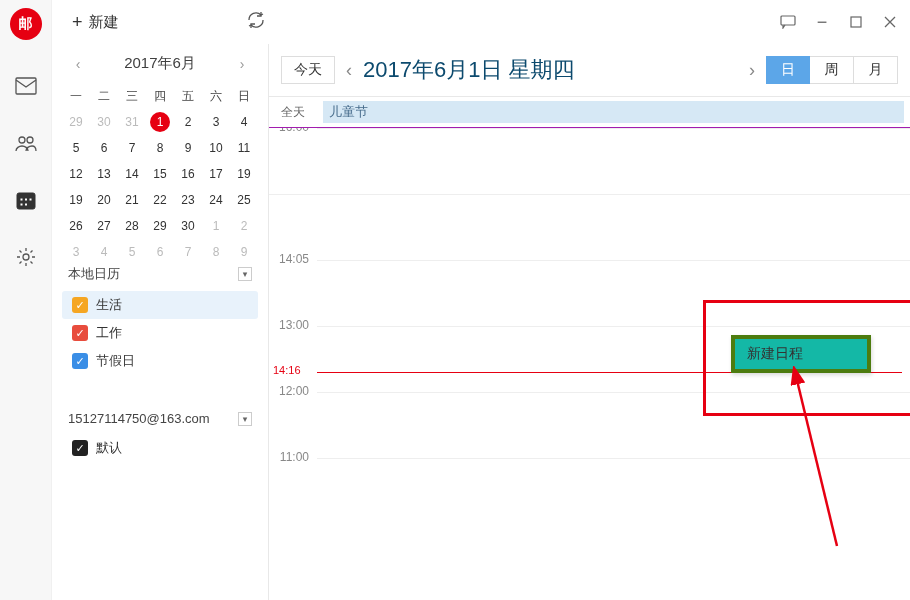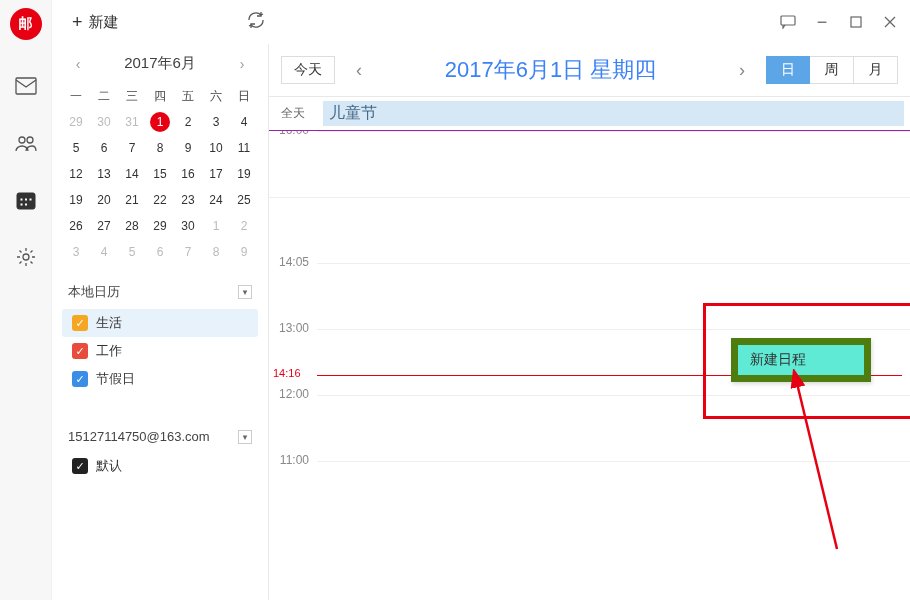--- a/index.html
+++ b/index.html
@@ -23,49 +23,49 @@
 .cal-nav { display: flex; align-items: center; justify-content: space-between; padding: 2px 6px; }
 .cal-nav-btn { cursor: pointer; color: #999; font-size: 14px; width: 20px; text-align: center; }
 .cal-title { font-size: 15px; color: #404040; }
 .cal-grid { width: 100%; margin-top: 8px; }
 .cal-row { display: flex; }
 .cal-cell { width: 28px; height: 26px; display: flex; align-items: center; justify-content: center; font-size: 12px; color: #333; }
 .cal-head .cal-cell { color: #444; font-weight: normal; }
 .cal-cell.other { color: #bbb; }
 .cal-cell.today { }
 .cal-cell.today .num { background: #e60012; color: #fff; border-radius: 50%; width: 20px; height: 20px; display: flex; align-items: center; justify-content: center; }
-.section-head { display: flex; align-items: center; justify-content: space-between; font-size: 13px; color: #444; margin-top: 18px; padding: 0 6px; }
+.section-head { display: flex; align-items: center; justify-content: space-between; font-size: 13px; color: #444; padding: 0 6px; }
 .section-head .caret { width: 14px; height: 14px; border: 1px solid #ccc; display: flex; align-items: center; justify-content: center; font-size: 9px; color: #666; cursor: pointer; }
 .cal-list { margin-top: 8px; }
 .cal-item { display: flex; align-items: center; gap: 8px; padding: 5px 10px; font-size: 13px; color: #333; border-radius: 3px; cursor: pointer; }
 .cal-item.selected { background: #e8f2fb; }
 .chk { width: 16px; height: 16px; border-radius: 3px; display: flex; align-items: center; justify-content: center; color: #fff; font-size: 11px; }
 .chk.orange { background: #f5a623; }
 .chk.red { background: #e84c3d; }
 .chk.blue { background: #3a8ee6; }
 .chk.dark { background: #222; }
 .content { flex: 1; border-left: 1px solid #e8e8e8; display: flex; flex-direction: column; position: relative; }
-.content-header { height: 52px; display: flex; align-items: center; padding: 0 12px; gap: 10px; }
+.content-header { height: 52px; display: flex; align-items: center; padding: 0 12px; }
 .today-btn { border: 1px solid #ddd; padding: 4px 12px; font-size: 14px; color: #333; cursor: pointer; background: #fff; }
 .nav-arrow { width: 28px; height: 28px; display: flex; align-items: center; justify-content: center; cursor: pointer; color: #888; font-size: 18px; }
-.date-title { flex: 1; text-align: center; font-size: 22px; color: #3b82f6; }
+.date-title { flex: 1; font-size: 22px; color: #0c4a6e; }
 .view-tabs { display: flex; }
 .view-tab { width: 44px; height: 28px; border: 1px solid #ddd; display: flex; align-items: center; justify-content: center; font-size: 14px; cursor: pointer; background: #fff; color: #333; }
 .view-tab + .view-tab { border-left: none; }
 .view-tab.active { background: #5ca6e8; color: #fff; border-color: #5ca6e8; }
 .allday-row { display: flex; align-items: stretch; border-top: 1px solid #e8e8e8; border-bottom: 1px solid #a21caf; }
 .allday-label { width: 48px; display: flex; align-items: center; justify-content: center; font-size: 12px; color: #666; padding: 6px 0; }
-.allday-event { flex: 1; margin: 4px 6px; background: #d6e8f5; font-size: 16px; color: #456a8a; padding: 2px 6px; }
+.allday-event { flex: 1; margin: 4px 6px; background: #d6e8f5; font-size: 13px; color: #456a8a; padding: 2px 6px; }
 .timeline { flex: 1; position: relative; overflow: hidden; }
 .hour-block { display: flex; height: 66px; }
 .hour-label { width: 48px; text-align: right; padding-right: 8px; font-size: 12px; color: #888; position: relative; top: -8px; }
 .hour-body { flex: 1; border-top: 1px solid #eee; position: relative; }
 .now-line { position: absolute; left: 48px; right: 8px; height: 1px; background: #e60012; top: 244px; }
 .now-label { position: absolute; left: 4px; top: 236px; font-size: 11px; color: #e60012; }
-.context-menu { position: absolute; left: 462px; top: 207px; background: #5eead4; border: 7px solid #4d7c0f; box-shadow: 1px 2px 4px rgba(0,0,0,0.15); padding: 6px 12px; font-size: 14px; color: #333; width: 140px; }
+.context-menu { position: absolute; left: 462px; top: 207px; background: #14b8a6; border: 4px solid #4d7c0f; box-shadow: 1px 2px 4px rgba(0,0,0,0.15); padding: 6px 12px; font-size: 14px; color: #333; width: 140px; }
 .anno-box { position: absolute; left: 434px; top: 172px; width: 212px; height: 116px; border: 3px solid #e60012; pointer-events: none; }
 .anno-arrow { position: absolute; left: 498px; top: 238px; pointer-events: none; }
 </style>
 </head>
 <body>
 
 <div class="app">
   <div class="rail">
     <div class="rail-logo">邮</div>
     <div class="rail-icon">

